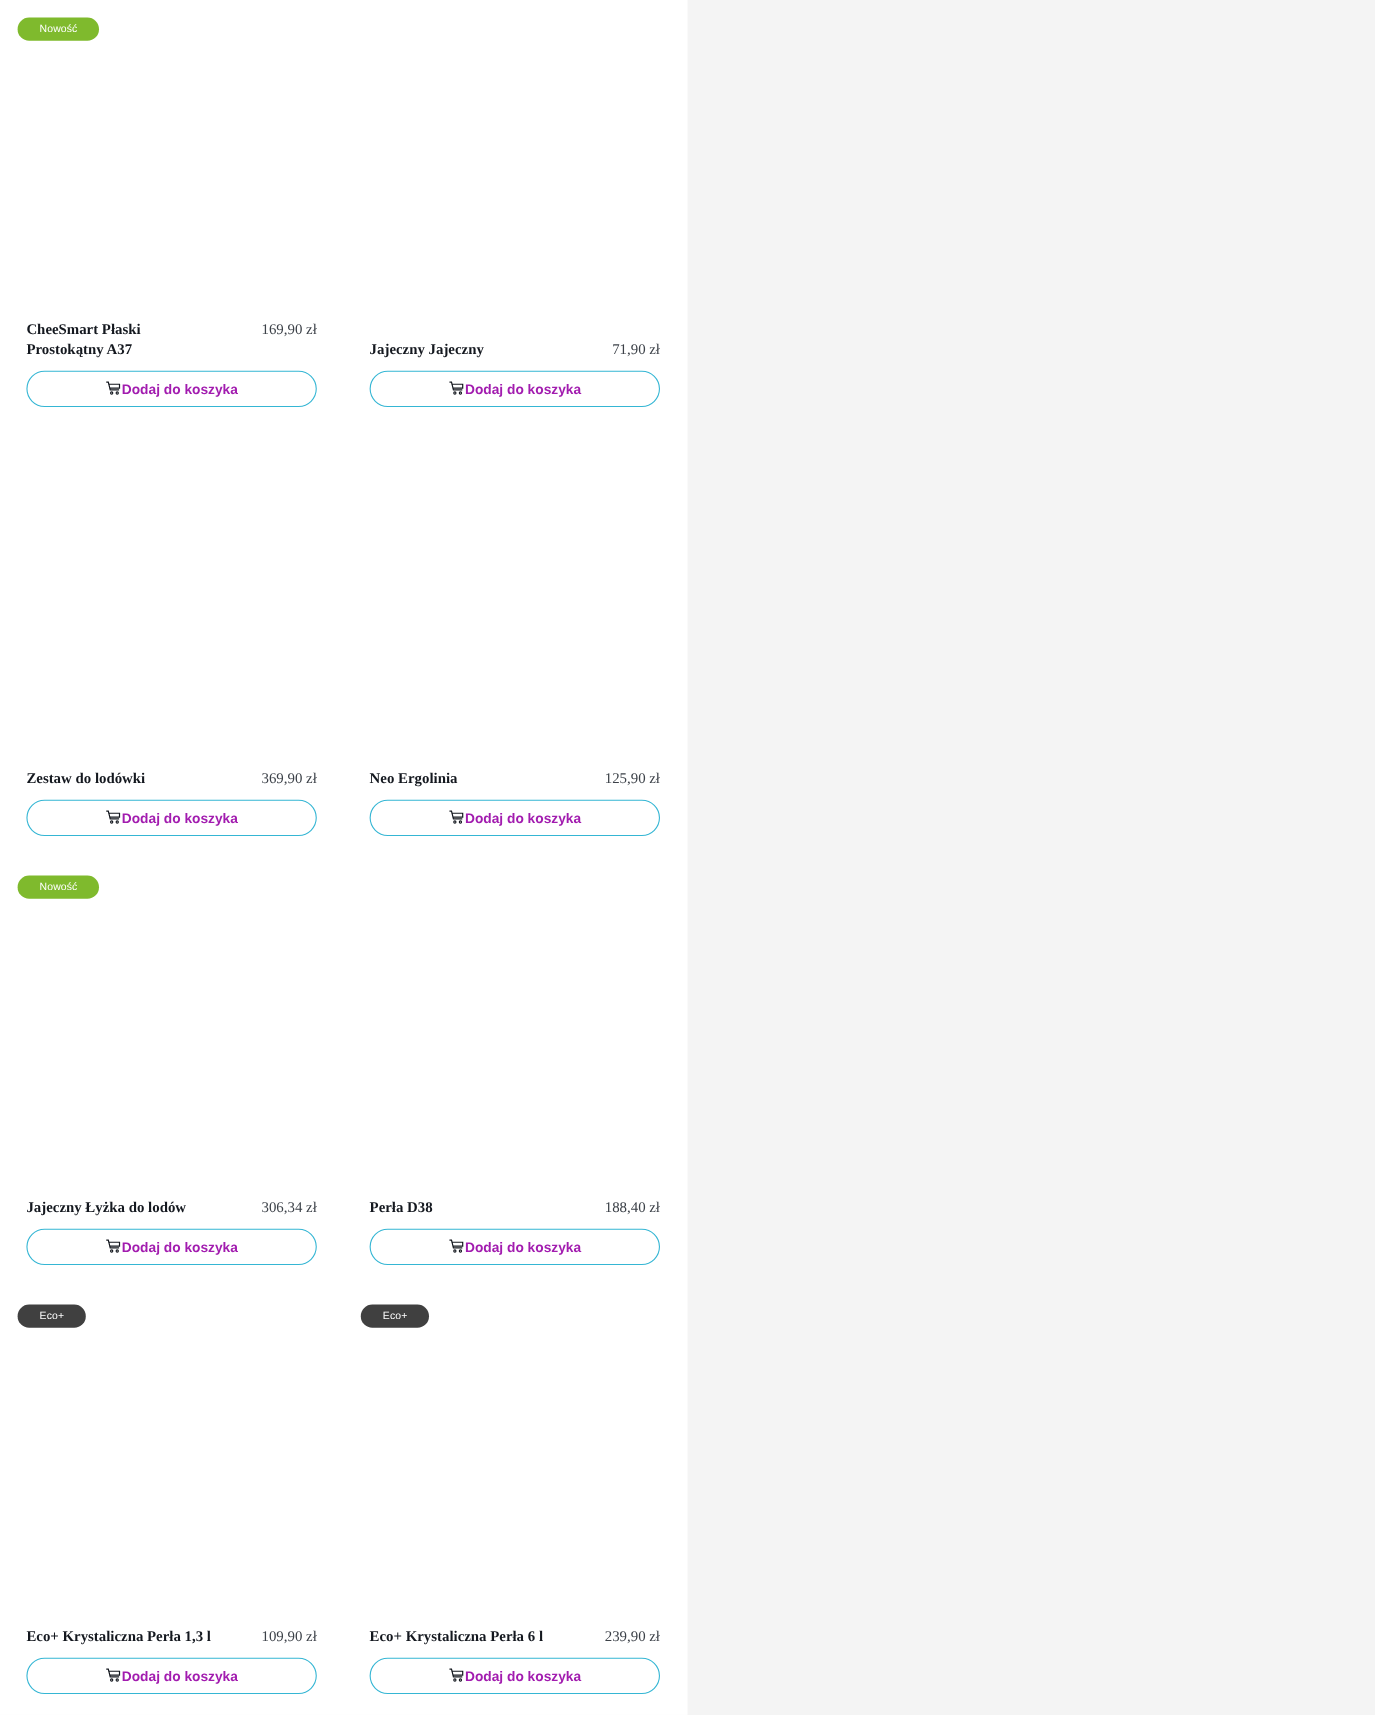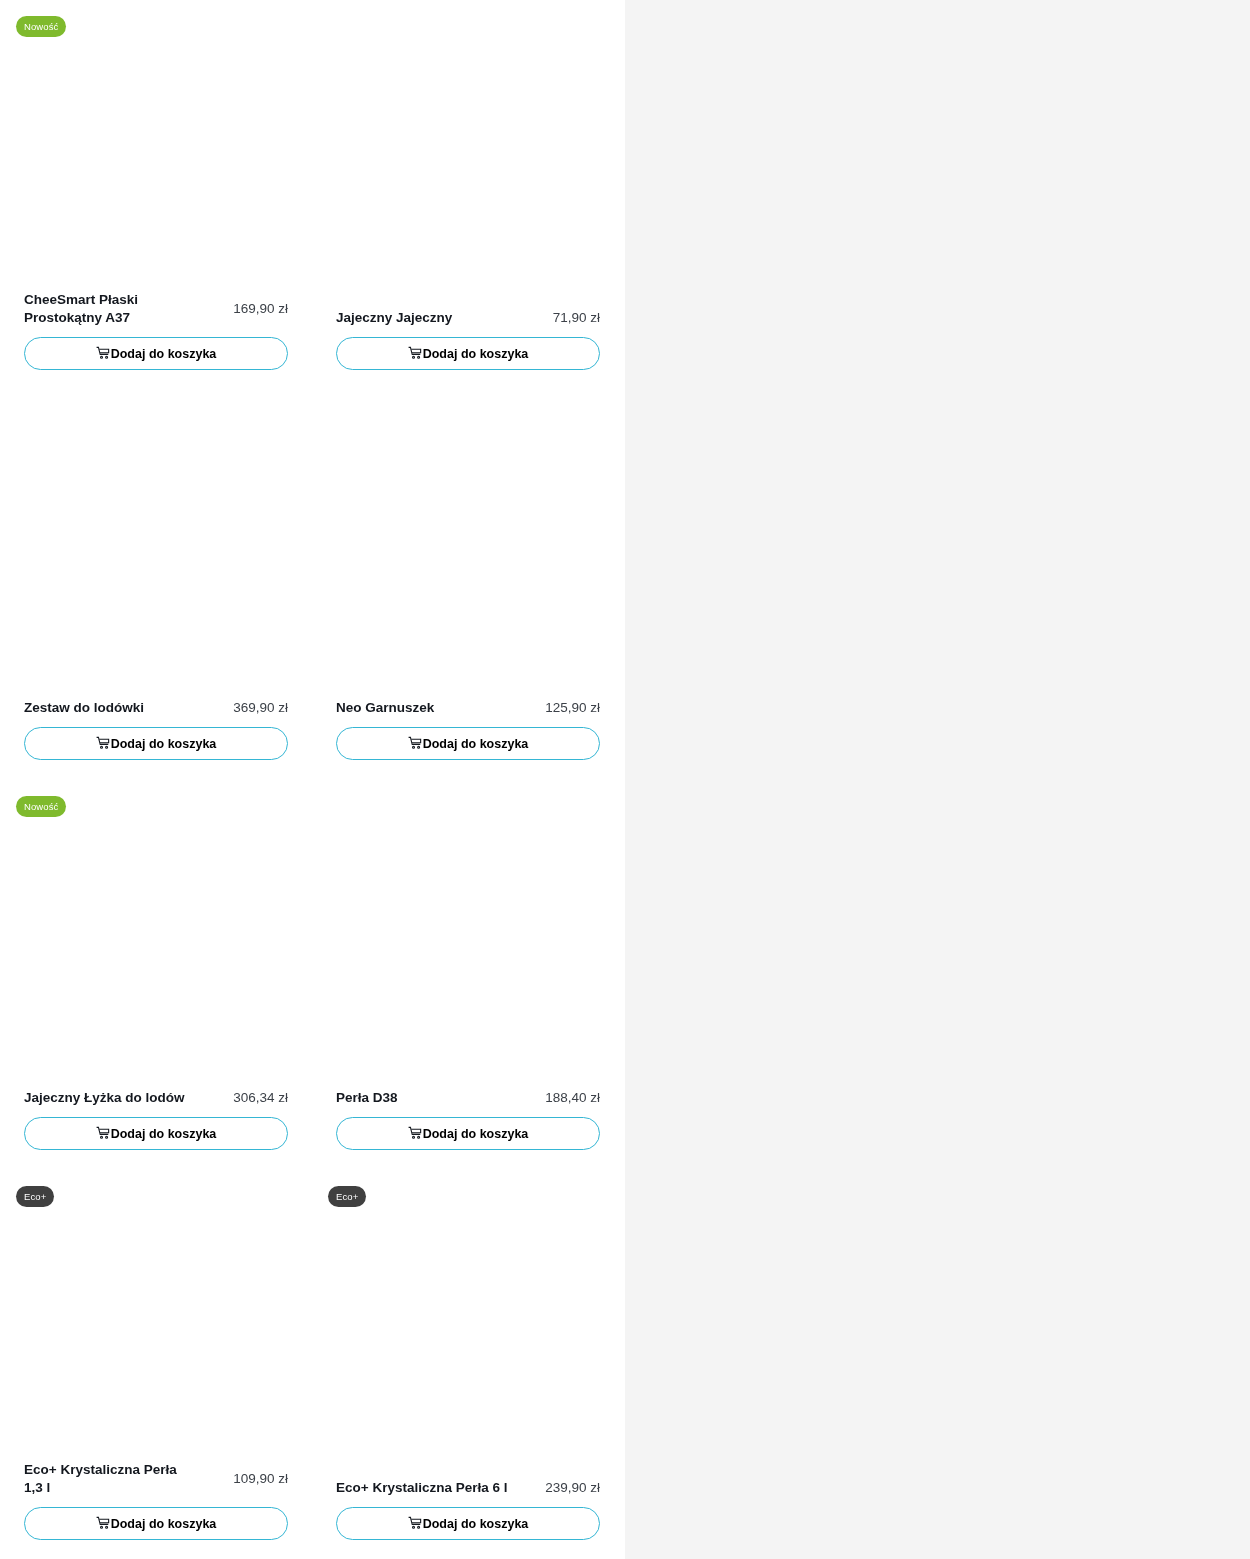--- a/index.html
+++ b/index.html
@@ -52,21 +52,21 @@
     padding-bottom: 20px;
   }
 
   
   .badge {
     position: absolute;
     top: 16px;
     left: 16px;
     height: 21px;
     line-height: 21px;
-    padding: 0 8px;
+    padding: 0 20px;
     border-radius: 11px;
     font-size: 9.5px;
     font-weight: 400;
     color: #ffffff;
     white-space: nowrap;
     letter-spacing: 0.1px;
   }
   .badge.nowosc { background: #7fba2d; }
   .badge.ecoplus { background: #404040; }
 
@@ -76,24 +76,25 @@
     top: 0;
     left: 0;
     right: 0;
     bottom: 110px;
     background: #ffffff;
   }
 
   .product-meta {
     position: relative;
     display: flex;
-    align-items: center;
+    align-items: flex-start;
     justify-content: space-between;
     gap: 8px;
     margin-bottom: 11px;
+    font-family: Liberation Serif, serif;
   }
 
   .product-title {
     font-size: 13.5px;
     font-weight: 700;
     color: #14181f;
     line-height: 17.5px;
     max-width: 175px;
   }
 
@@ -108,21 +109,21 @@
   .add-to-cart {
     display: flex;
     align-items: center;
     justify-content: center;
     gap: 1px;
     width: 264px;
     height: 33px;
     border: 1.3px solid #35b6d4;
     border-radius: 17px;
     background: #ffffff;
-    color: #000000;
+    color: #a21caf;
     font-family: "Liberation Sans", sans-serif;
     font-size: 12.5px;
     font-weight: 700;
     cursor: pointer;
   }
 
   .cart-icon {
     display: inline-flex;
     width: 14px;
     height: 14px;
@@ -195,21 +196,21 @@
         </svg>
       </span>
       <span class="btn-label">Dodaj do koszyka</span>
     </button>
   </div>
 
   <div class="product-card">
     <div class="product-image"></div>
 
     <div class="product-meta">
-      <div class="product-title">Neo Garnuszek</div>
+      <div class="product-title">Neo Ergolinia</div>
       <div class="product-price">125,90 zł</div>
     </div>
     <button class="add-to-cart">
       <span class="cart-icon">
         <svg viewBox="0 0 16 16" fill="none" xmlns="http://www.w3.org/2000/svg" aria-hidden="true">
           <path d="M1.3 1.6h1.5l0.55 2.2M3.35 3.8h11.1v4.0H4.35M3.35 3.8l1.0 4.0M4.35 7.8l0.45 1.8h8.6" stroke="#14181f" stroke-width="1.25" stroke-linecap="square" stroke-linejoin="miter"></path>
           <circle cx="6.3" cy="12.9" r="1.15" stroke="#14181f" stroke-width="1.2" fill="none"></circle>
           <circle cx="12.1" cy="12.9" r="1.15" stroke="#14181f" stroke-width="1.2" fill="none"></circle>
         </svg>
       </span>

